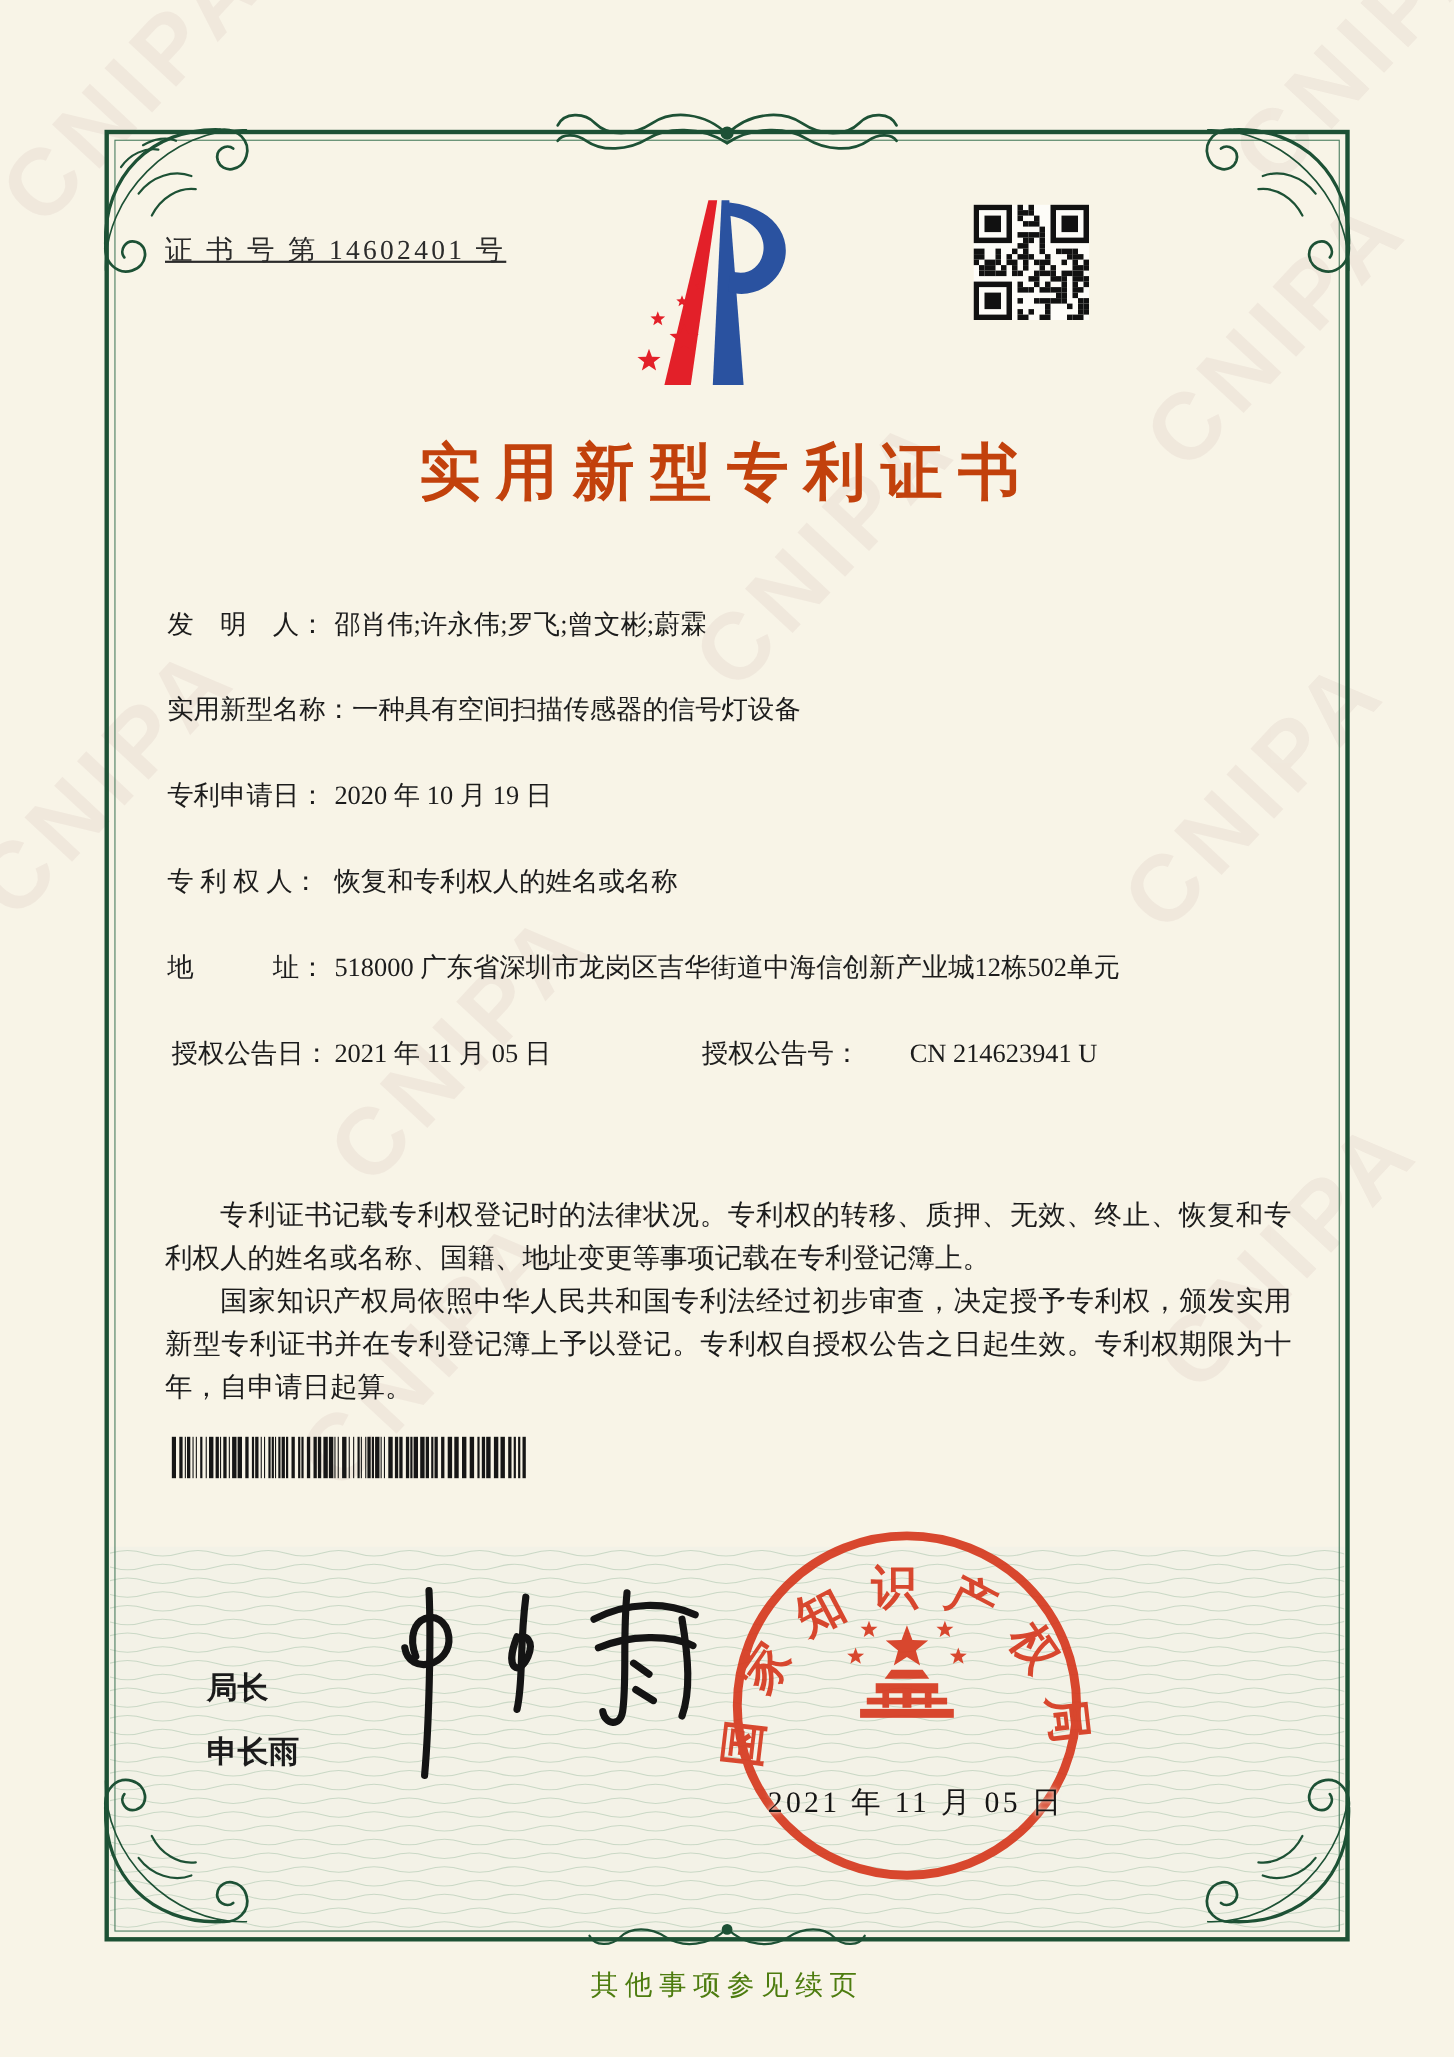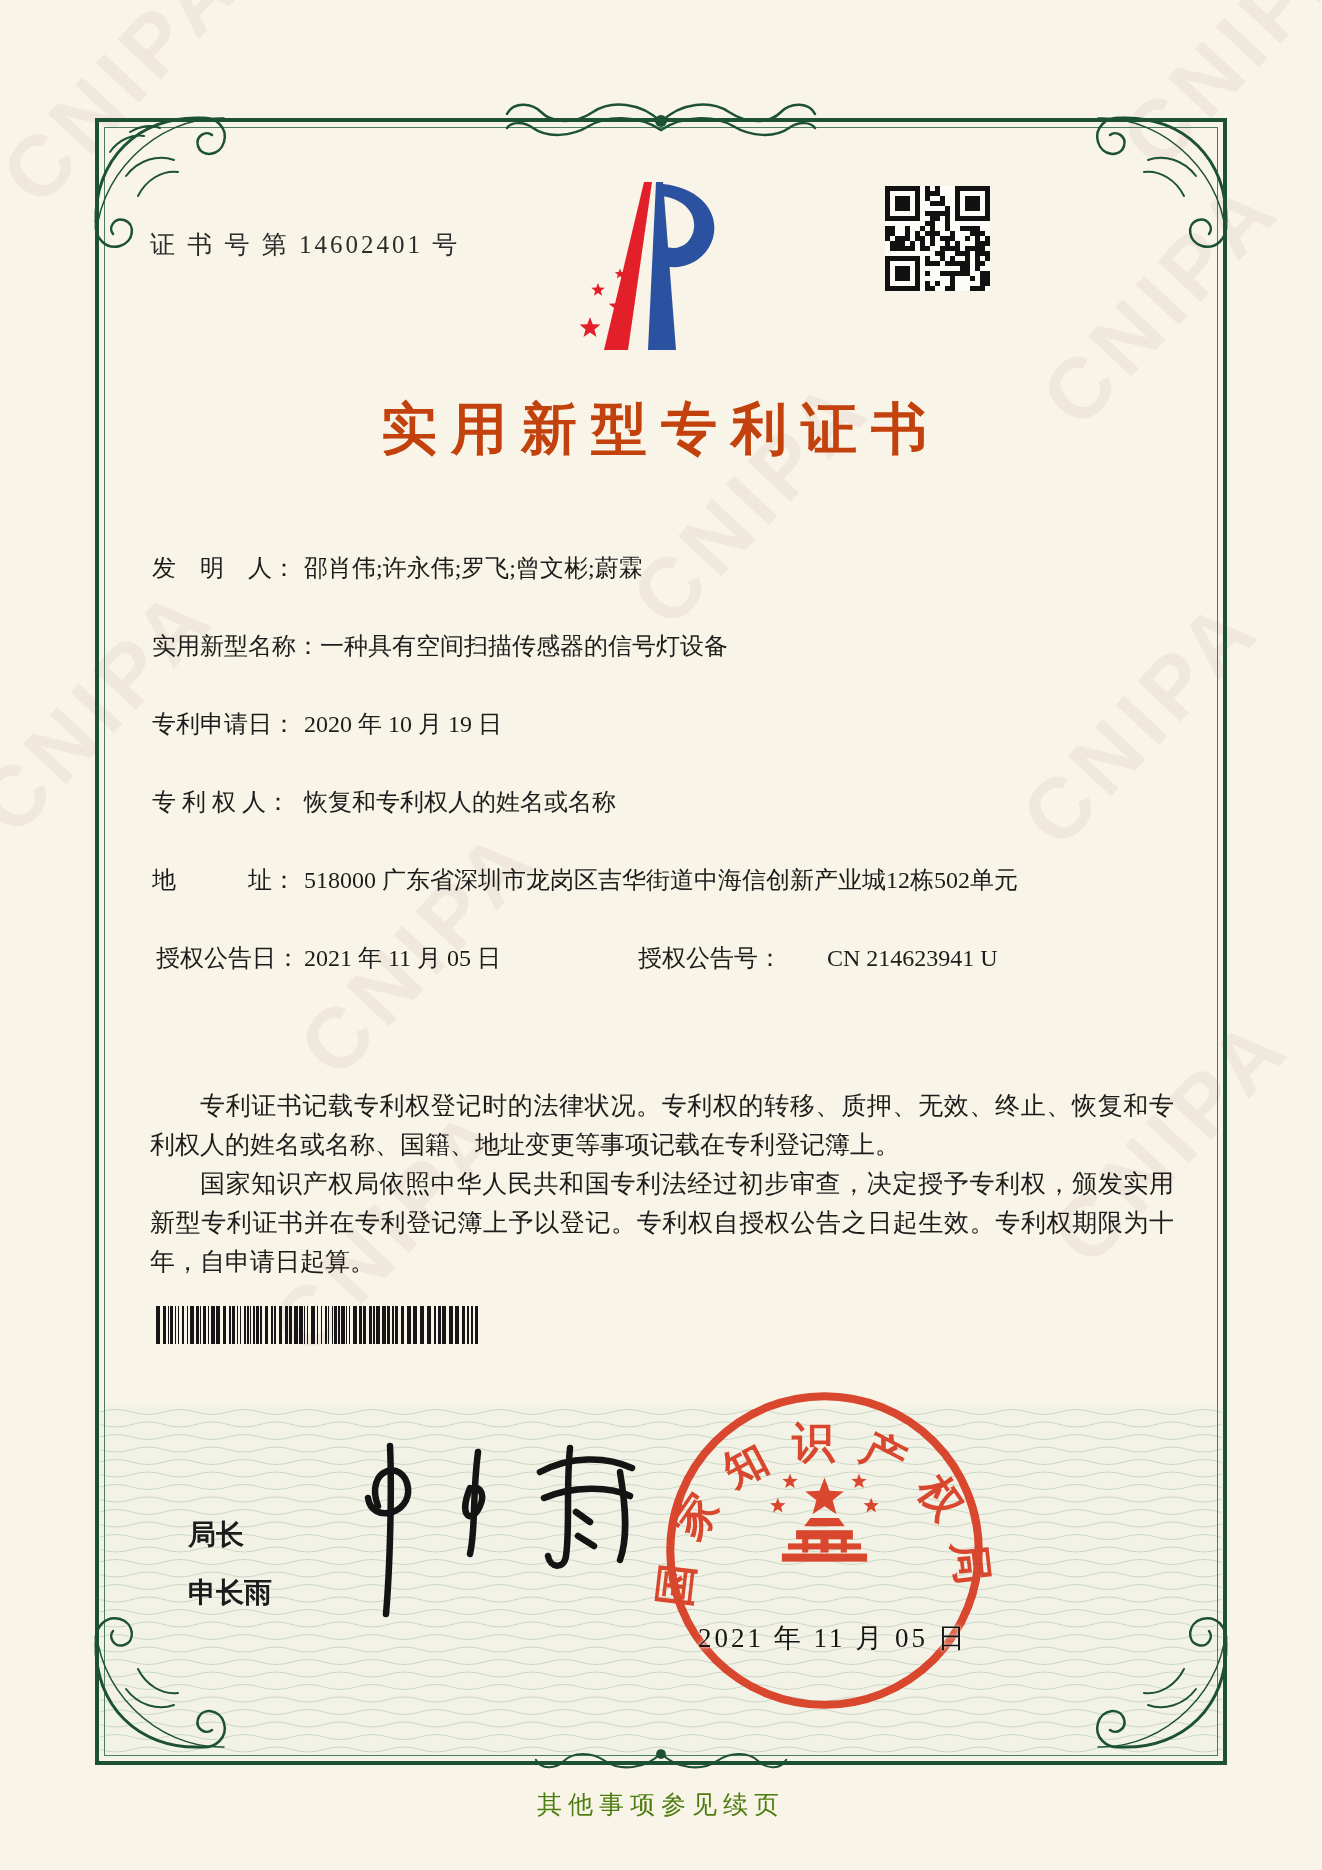--- a/index.html
+++ b/index.html
@@ -9,21 +9,21 @@
   .wm{position:absolute;font-family:"Liberation Sans","DejaVu Sans",sans-serif;
       font-size:86px;font-weight:700;letter-spacing:8px;color:#a67878;opacity:.09;
       transform:rotate(-47deg);white-space:nowrap;pointer-events:none;}
   
   .frame-thick{position:absolute;left:95px;top:118px;right:95px;bottom:105px;
                border:4px solid var(--green);}
   .frame-thin{position:absolute;left:104px;top:127px;right:104px;bottom:114px;
               border:1px solid var(--green-light);}
   .orn{position:absolute;}
   
-  .cert-no{position:absolute;left:150px;top:228px;font-size:25px;letter-spacing:3px;color:#2b2b2b;}
+  .cert-no{position:absolute;left:150px;top:210px;font-size:25px;letter-spacing:3px;color:#2b2b2b;text-decoration:underline;}
   .logo{position:absolute;left:548px;top:178px;}
   .qr{position:absolute;left:885px;top:186px;}
   .title{position:absolute;left:0;top:392px;width:100%;text-align:center;
          font-size:56px;font-weight:700;letter-spacing:14px;color:#c2410c;}
   
   .fields{position:absolute;left:152px;top:552px;width:1024px;font-size:24px;}
   .frow{display:flex;margin-bottom:46px;line-height:32px;}
   .flabel{flex:0 0 152px;white-space:nowrap;}
   .fvalue{flex:1 1 auto;max-width:740px;}
   .grant{display:flex;margin-top:0;}

